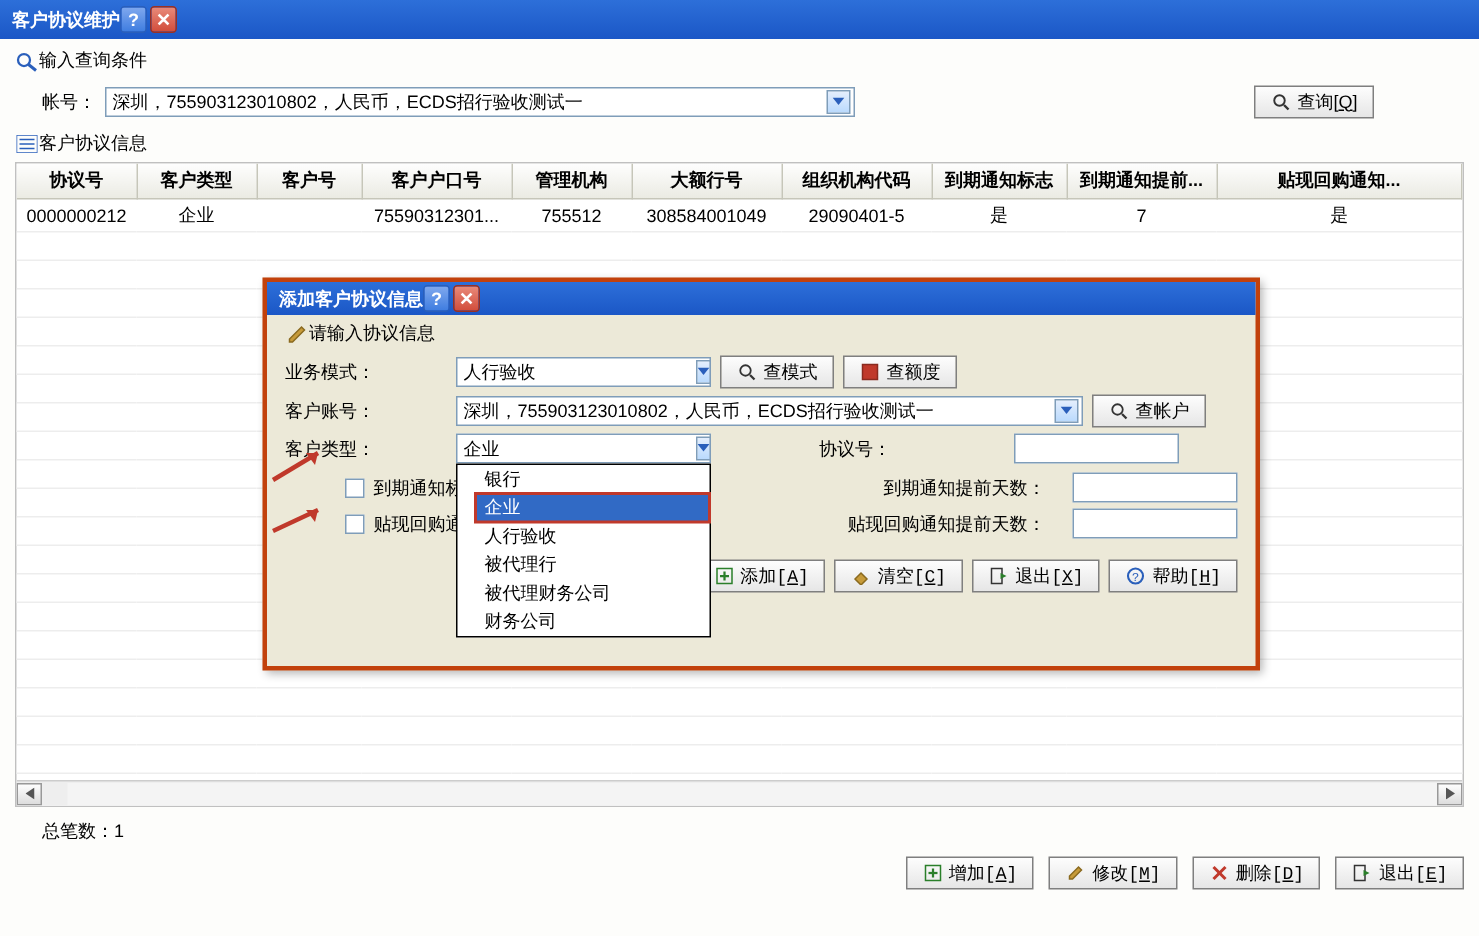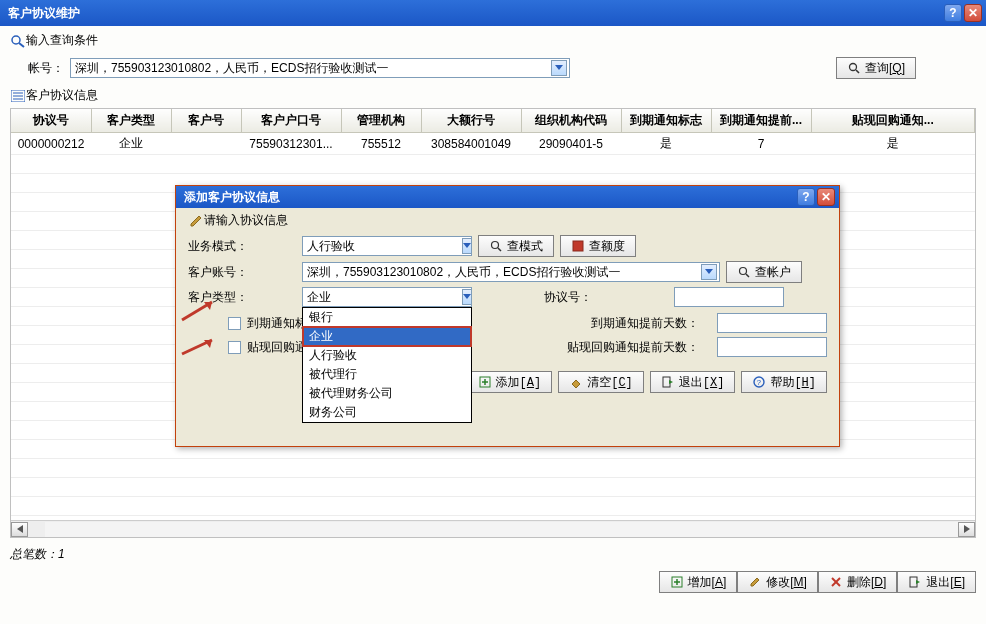--- a/index.html
+++ b/index.html
@@ -11,21 +11,20 @@
   height: 624px;
   overflow: hidden;
   position: relative;
 }
 .titlebar {
   background: linear-gradient(to bottom, #2d6fd9, #1b57c6);
   color: #fff;
   height: 26px;
   display: flex;
   align-items: center;
-  justify-content: space-between;
   padding: 0 4px 0 8px;
   font-weight: bold;
 }
 .titlebar-btns { display: flex; gap: 2px; }
 .tb-btn {
   width: 18px; height: 18px;
   background: linear-gradient(to bottom, #e88a7a, #d24d3b);
   border: 1px solid #9b3022;
   border-radius: 3px;
   display: flex; align-items: center; justify-content: center;
@@ -107,55 +106,55 @@
 table.grid tbody tr:nth-child(even) td { background: #fff; }
 .hscroll {
   position: absolute; bottom: 0; left: 0; right: 0;
   height: 17px;
   background: #eee; border-top:1px solid #ccc;
   display: flex; align-items:center;
 }
 .hscroll-track { flex:1; height:15px; background:#f4f4f4; margin:0 17px; }
 .hscroll-arrow { width:17px; height:15px; background:linear-gradient(to bottom,#fefefe,#ddd); border:1px solid #999; display:flex;align-items:center;justify-content:center; cursor:pointer;}
 .footer-row {
+  padding: 4px 28px;
+}
+.bottom-btns {
+  display: flex; justify-content: flex-end; gap: 10px;
   padding: 4px 10px;
-  font-style: italic;
-}
-.bottom-btns {
-  display: flex; justify-content: flex-end; gap: 0;
-  padding: 4px 10px;
+  font-family: Liberation Mono, monospace;
 }
 
 .dialog {
   position: absolute;
   left: 175px; top: 185px;
   width: 665px; height: 262px;
   background: #ece9d8;
-  border: 1px solid #c2410c;
+  border: 3px solid #c2410c;
   box-shadow: 2px 2px 6px rgba(0,0,0,.3);
 }
 .dialog .titlebar { height: 22px; font-size: 12px; }
 .dialog-body { padding: 4px 12px 8px 12px; }
 .form-row { display: flex; align-items: center; gap: 6px; margin: 4px 0; }
 .form-row .label { width: 64px; text-align: left; }
 .textfield {
   border: 1px solid #7f9db9; height: 20px; padding: 0 4px; font-size: 12px;
 }
 .checkbox {
   width:13px; height:13px; border:1px solid #7f9db9; background:#fff; cursor:pointer;
 }
 .dialog-btns { display:flex; justify-content:flex-end; gap:6px; margin-top:14px;font-family:Liberation Mono, monospace; }
 
 .dropdown-panel {
   position: absolute;
   border: 1px solid #000;
   background: #fff;
   z-index: 5;
 }
-.dropdown-item { padding: 1px 6px; cursor:pointer; white-space:nowrap; }
+.dropdown-item { padding: 1px 6px; cursor:pointer; white-space:nowrap;margin-left:12px; }
 .dropdown-item.selected { background: #316ac5; color:#fff; }
 .dropdown-item.boxed { outline:2px solid #c0392b; outline-offset:-1px; }
 
 .arrow {
   position: absolute;
   pointer-events: none;
 }
 .arrow svg { display:block; }
 </style>
 </head>

